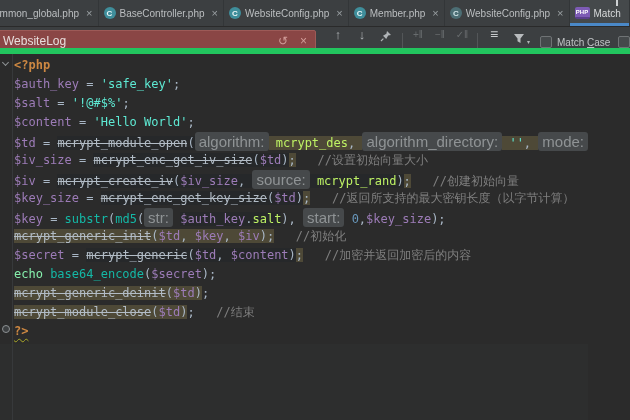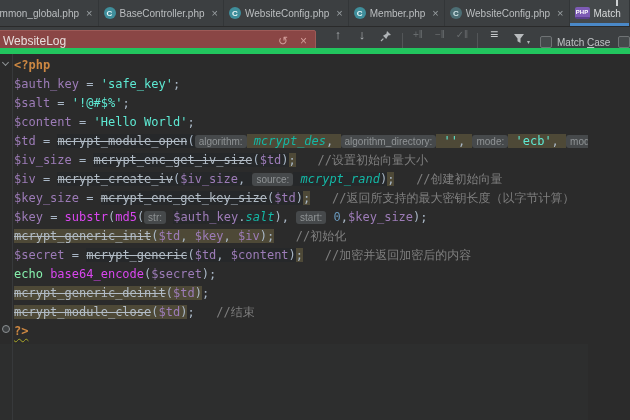--- a/index.html
+++ b/index.html
@@ -48,25 +48,25 @@
   .fold-bottom{position:absolute;left:2px;top:271px;width:8px;height:8px;border:1px solid #8d9193;
     border-radius:50%;background:#3c3f41}
   .code{position:absolute;left:14px;top:2px;width:616px;font-family:"DejaVu Sans Mono",monospace;
     font-size:12px;line-height:19px;white-space:pre;color:#a9b7c6}
   .cl{height:19px;overflow:visible}
 
   .pln{color:#a9b7c6}
   .var{color:#9d7cb8}
   .str{color:#5eead4}
   .kw{color:#86efac}
-  .fn{color:#d946ef}
+  .fn{color:#14b8a6}
   .dep{color:#b2bcc6;text-decoration:line-through}
-  .hint{background:#46494b;color:#8f9395;font-size:10px;border-radius:3px;padding:1px 4px;
+  .hint{background:#46494b;color:#8f9395;font-size:15px;border-radius:3px;padding:1px 4px;
     font-family:"Liberation Sans",sans-serif}
-  .const{color:#14b8a6;font-style:italic}
+  .const{color:#bef264;}
   .num{color:#6897bb}
   .cmt{color:#7f7f7f}
   .tag{color:#cc8742;font-weight:bold}
   .tagw{color:#cc8742;font-weight:bold;text-decoration:underline wavy #a9a727;
     text-decoration-thickness:1px;text-underline-offset:3px}
   .hl-d{background:#26282a}
   .hl-o{background:#4e4937}
 </style>
 </head>
 <body>

